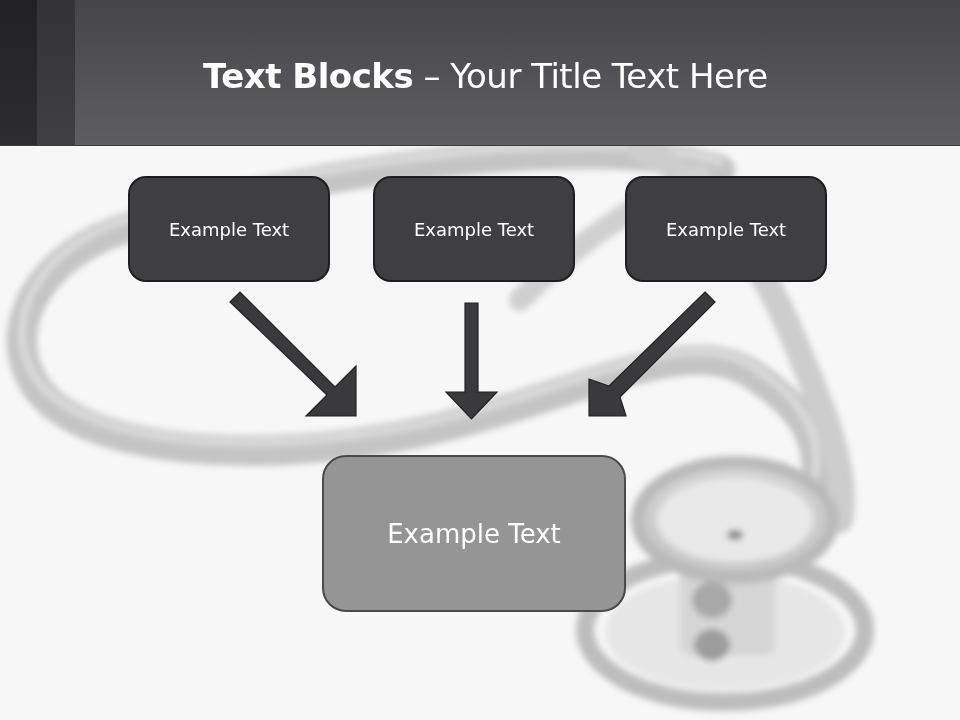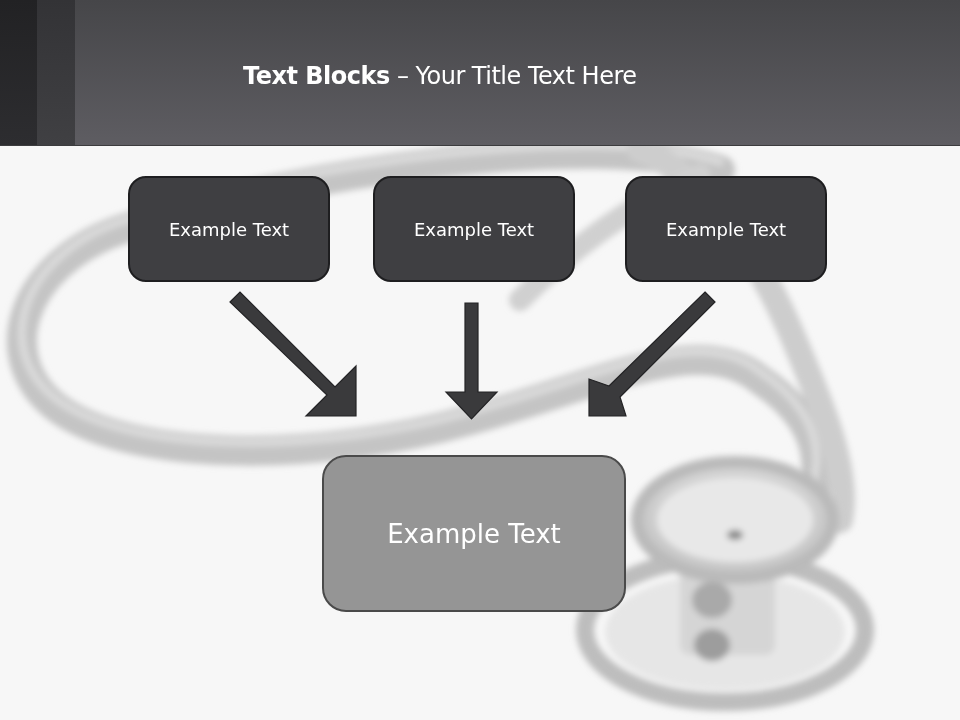--- a/index.html
+++ b/index.html
@@ -12,24 +12,23 @@
       position: absolute; left: 0; top: 0; width: 960px; height: 145px;
       background: linear-gradient(to bottom, #464649 0%, #5e5d62 100%);
       border-bottom: 1px solid #3c3c3e;
     }
     .stripe1 { position: absolute; left: 0; top: 0; width: 37px; height: 145px;
       background: linear-gradient(to bottom, #222224, #2d2d30); }
     .stripe2 { position: absolute; left: 37px; top: 0; width: 38px; height: 145px;
       background: linear-gradient(to bottom, #333336, #404043); }
     .title {
       position: absolute; left: 203px; top: 53px; height: 46px; line-height: 46px;
-      color: #ffffff; font-size: 24px; white-space: nowrap;
+      color: #ffffff; font-size: 34px; white-space: nowrap;
       font-family: "DejaVu Sans", "Liberation Sans", sans-serif;
       letter-spacing: -0.5px;
-      margin-left: 40px;
     }
     .title .bold { font-weight: bold; }
     .title .rest { font-weight: normal; }
 
     .bg { position: absolute; left: 0; top: 146px; width: 960px; height: 574px; }
 
     .box {
       position: absolute; box-sizing: border-box;
       display: flex; align-items: center; justify-content: center;
       color: #ffffff; text-align: left; white-space: nowrap;

